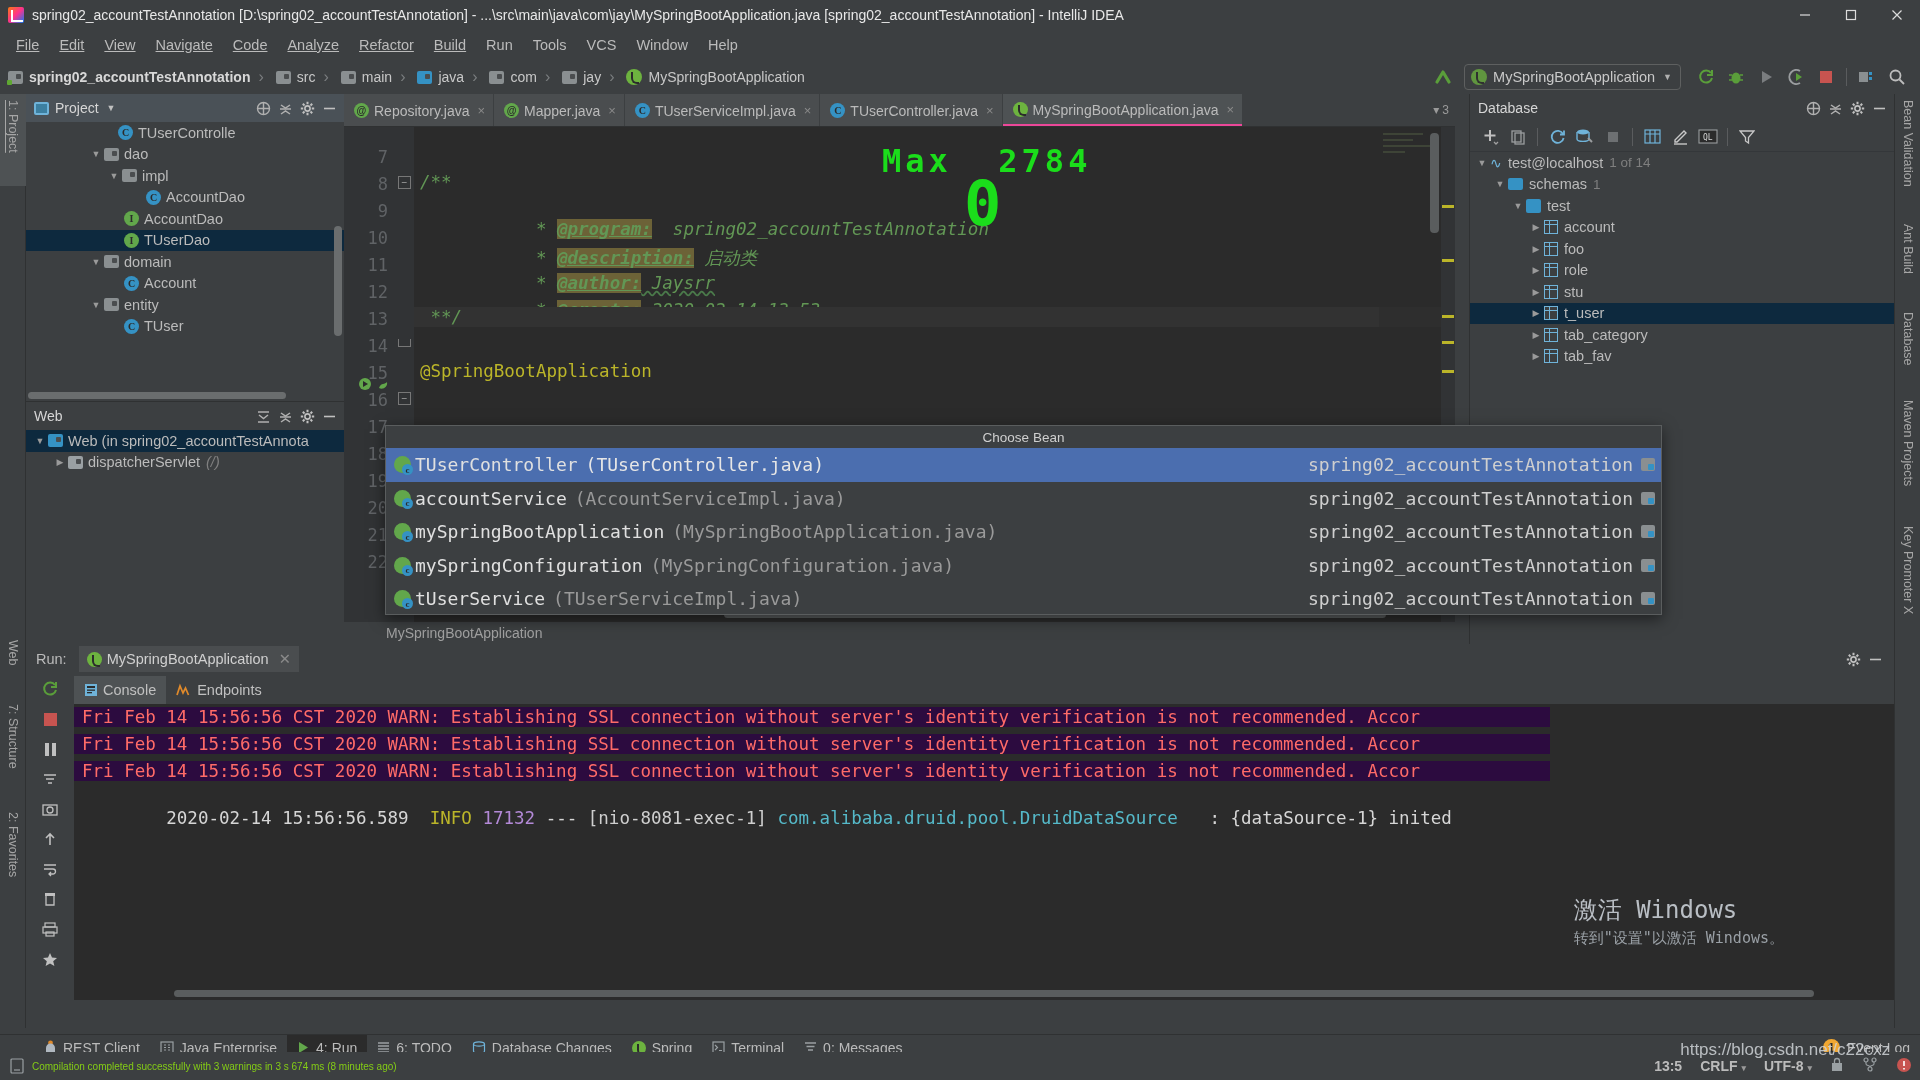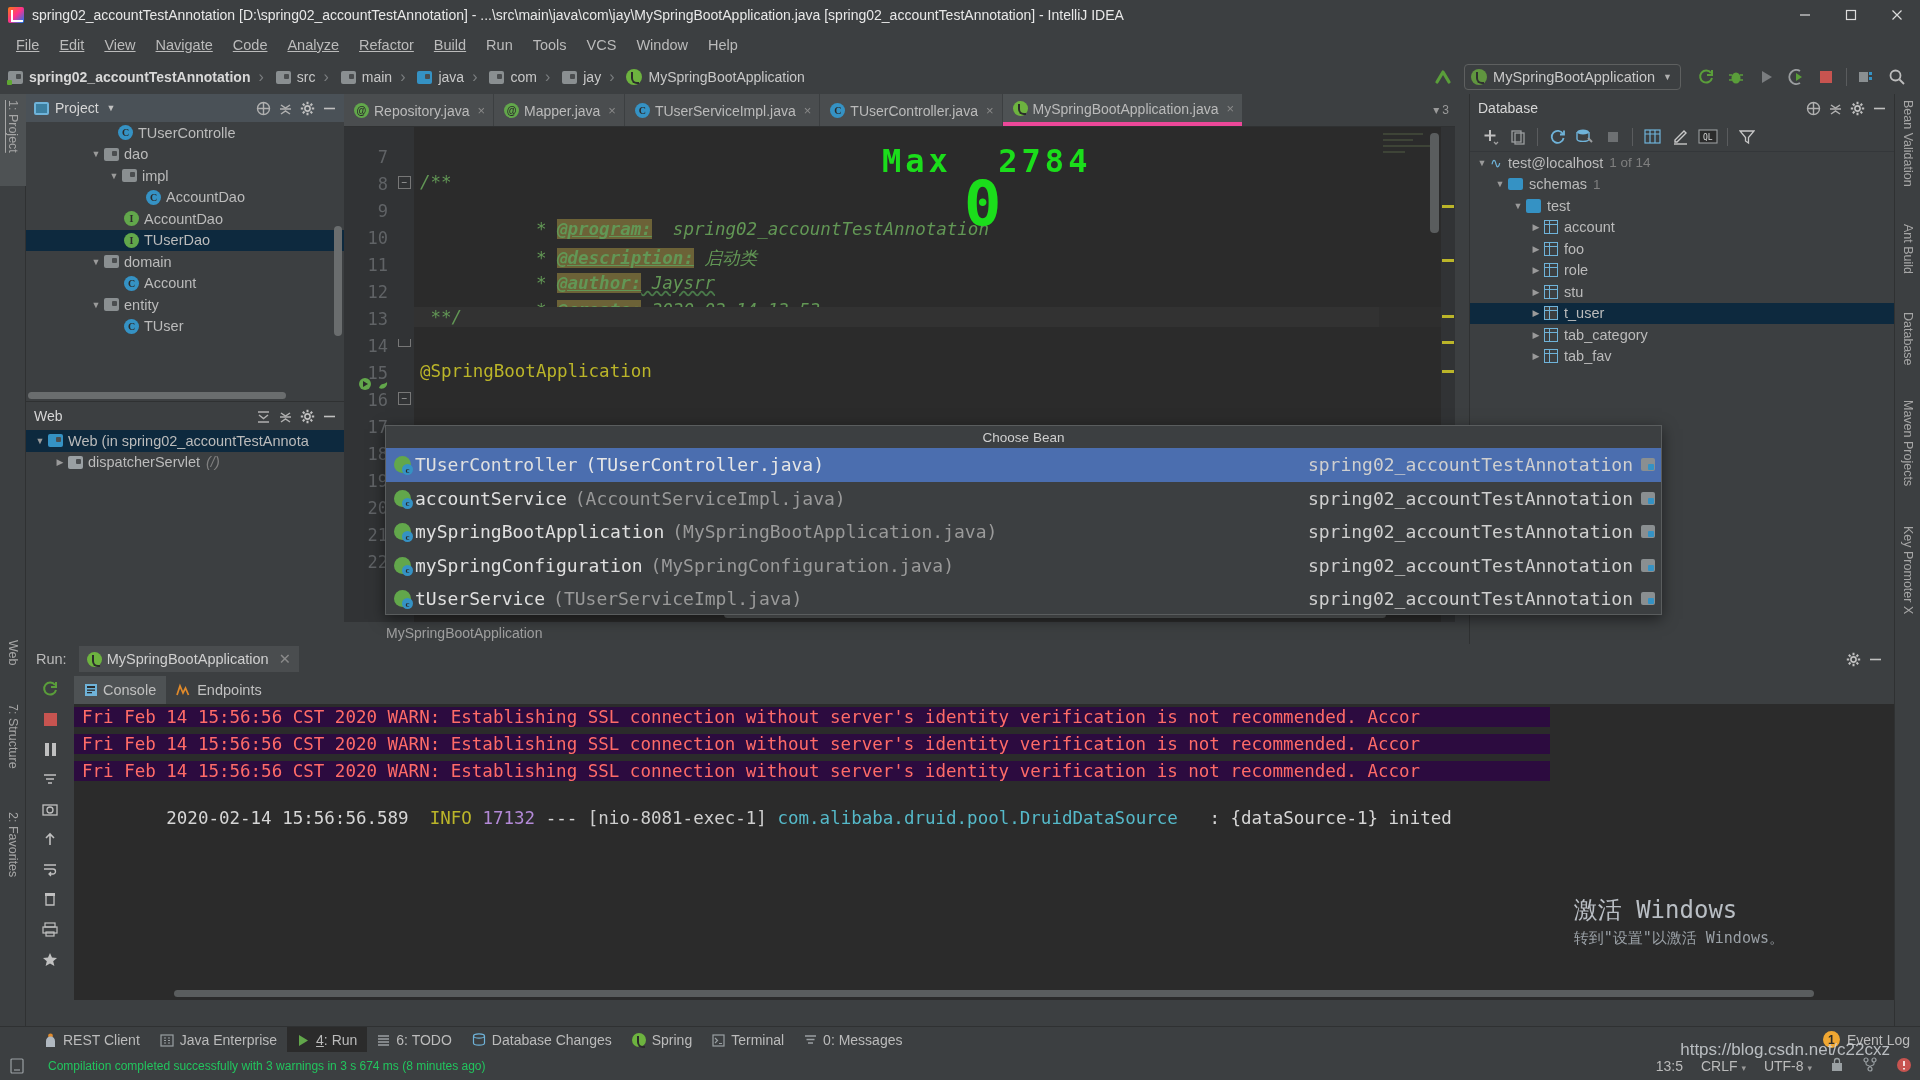--- a/index.html
+++ b/index.html
@@ -174,21 +174,21 @@
   }
   .tabsbar {
     height:33px; background:#3c3f41; display:flex; align-items:stretch;
     border-bottom:1px solid #2f3132;
   }
   .etab {
     display:flex; align-items:center; padding:0 8px 0 10px; font-size:14px;
     color:#bbbbbb; white-space:nowrap; background:#4a4d4f; margin-right:1px;
     border-top:1px solid transparent;
   }
-  .etab.active { background:#4e5254; border-bottom:4px solid #ec4899; }
+  .etab.active { background:#4e5254; border-bottom:2px solid #ec4899; }
   .etab .x { color:#8a8a8a; margin-left:8px; font-size:13px; }
   .etab .tico { width:15px; height:15px; margin-right:5px; flex:none; border-radius:50%; }
   .tico.cls { background:#3592c4; color:#2b2b2b; font-size:10px; font-weight:bold;
     display:flex;align-items:center;justify-content:center; font-family:"Liberation Serif",serif;}
   .tico.ann { background:#62a74b; color:#2b2b2b; font-size:10px; font-weight:bold;
     display:flex;align-items:center;justify-content:center; }
   .tico.spr { background:#6db33f; position:relative; }
   .tico.spr::after{content:"";position:absolute;left:5px;top:3px;width:6px;height:9px;
     border-left:2px solid #2b2b2b;border-bottom:2px solid #2b2b2b;border-radius:0 0 0 6px;}
   .tabs-right { margin-left:auto; display:flex; align-items:center; padding-right:6px;
@@ -342,45 +342,45 @@
     background:#5a5d5e; border-radius:4px;
   }
   .watermark {
     position:absolute; right:110px; bottom:52px; text-align:left; color:#9aa0a6;
   }
   .wm1 { font-size:24px; color:#b9bec4; }
   .wm2 { font-size:15px; color:#9aa0a6; margin-top:3px; }
 
   
   .bottombar {
-    position:absolute; left:0; bottom:28px; width:1920px; height:26px;
-    background:#3c3f41; display:flex; padding-left:34px;
+    position:absolute; left:0; bottom:20px; width:1920px; height:26px;
+    background:#3c3f41; display:flex; align-items:center; padding-left:34px;
     border-top:1px solid #2f3132;
   }
   .bbtab {
     display:flex; align-items:center; height:26px; padding:0 10px;
     color:#bbbbbb; font-size:14px; white-space:nowrap;
   }
   .bbtab.active { background:#2b2b2b; }
   .bbtab .u { text-decoration:underline; }
   .bb-right { margin-left:auto; display:flex; align-items:center; padding-right:10px; }
   .evt-badge {
     width:17px;height:17px;border-radius:50%;background:#f0a732;color:#2b2b2b;
     font-size:12px;font-weight:bold;display:flex;align-items:center;justify-content:center;
     margin-right:7px;
   }
 
   
   .statusbar {
     position:absolute; left:0; bottom:0; width:1920px; height:28px;
     background:#3c3f41; display:flex; align-items:center; padding-left:10px;
   }
-  .sb-txt { color:#22c55e; font-size:12px; margin-left:24px; }
+  .sb-txt { color:#84cc16; font-size:10px; margin-left:8px; }
   .sb-right { margin-left:auto; display:flex; align-items:center; padding-right:8px; }
-  .sb-item { color:#bbbbbb; font-size:14px; margin-left:18px; }
+  .sb-item { color:#bbbbbb; font-size:14px; margin-left:18px;font-weight:bold; }
   .sb-url {
     position:absolute; right:30px; bottom:20px; color:#cfd3d7; font-size:17px;
     opacity:.85;
   }
 </style>
 </head>
 <body>
 
 <div class="app">
 

